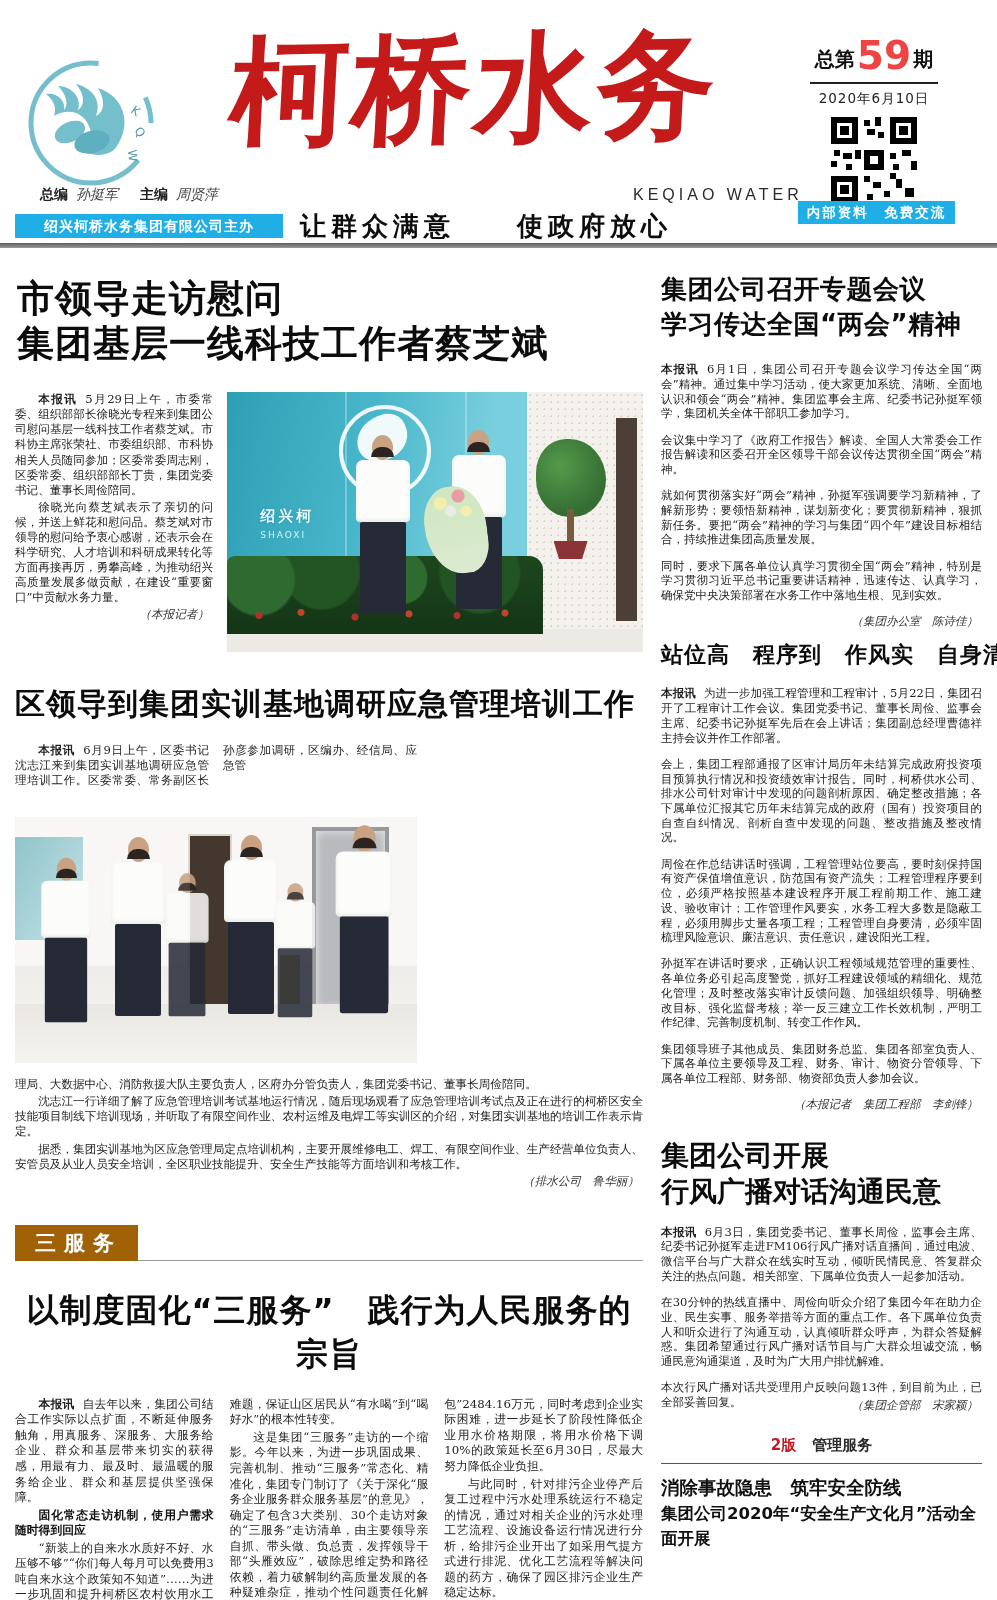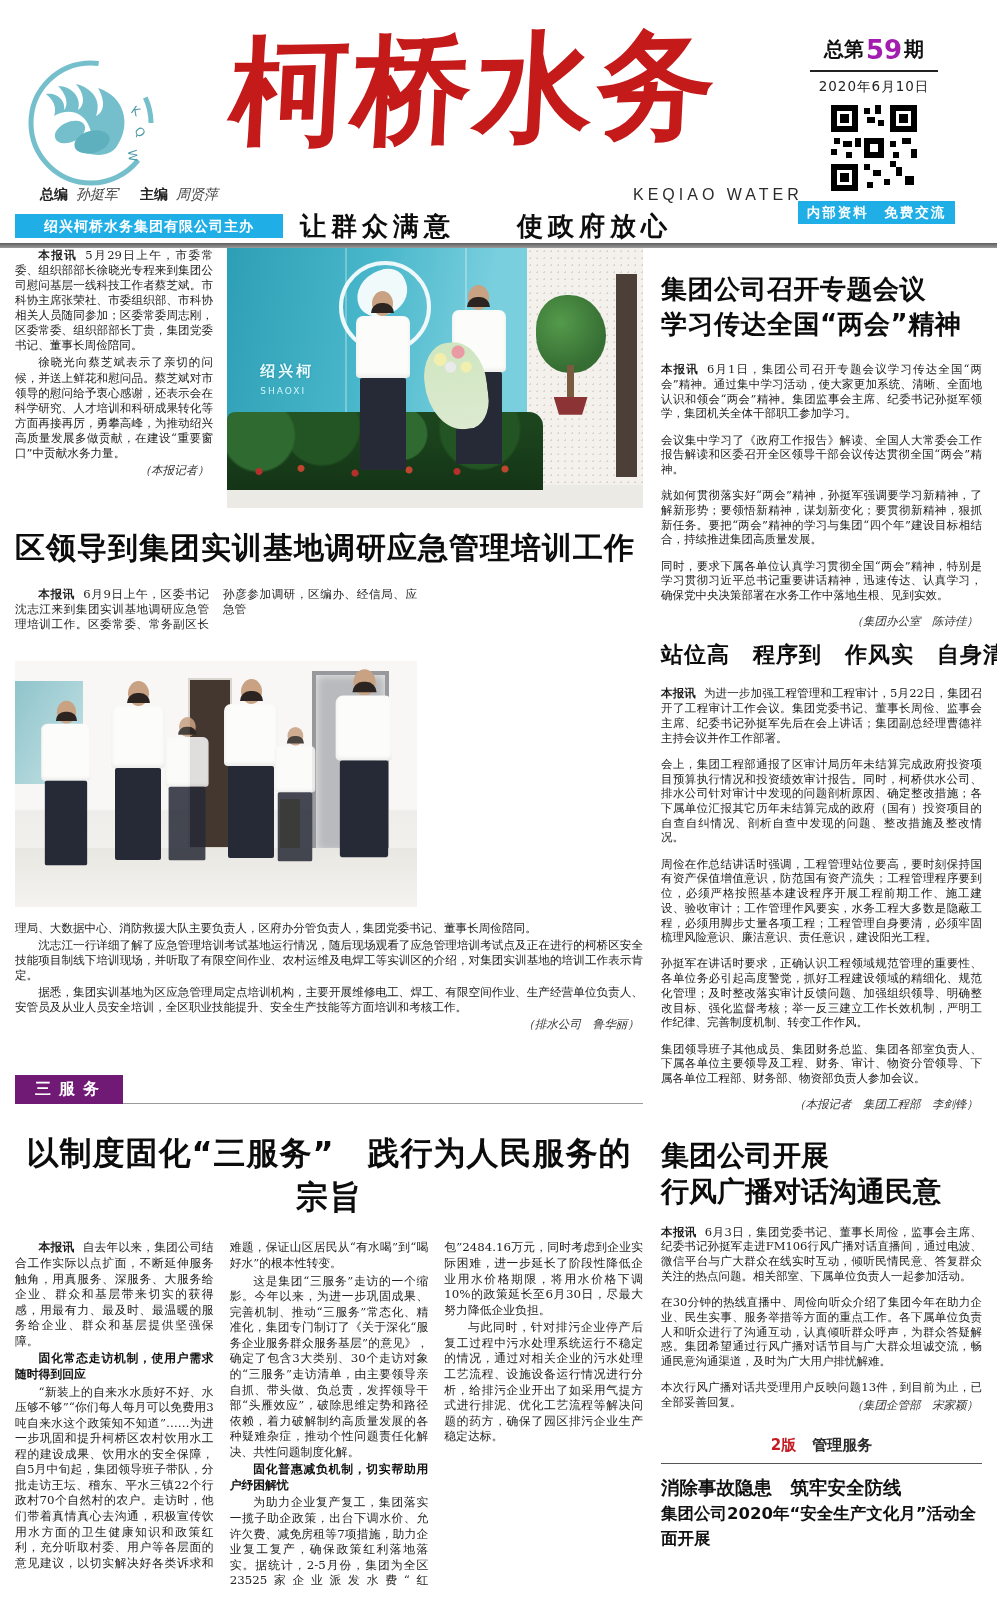--- a/index.html
+++ b/index.html
@@ -9,21 +9,21 @@
 
   
   .header{position:relative;height:248px;}
   .logo{position:absolute;left:22px;top:54px;width:138px;height:138px;}
   .masthead{position:absolute;left:165px;top:26px;width:620px;text-align:center;
     font-weight:bold;color:#c41a1a;font-size:118px;line-height:1.05;
     transform:skewX(-4deg) rotate(-1deg);letter-spacing:4px;white-space:nowrap;}
   .issue-box{position:absolute;left:808px;top:36px;width:132px;text-align:center;
     font-family:"DejaVu Sans","Liberation Sans",sans-serif;}
   .issue-line{font-size:20px;font-weight:bold;color:#111;}
-  .issue-number{color:#a21caf;font-size:26px;line-height:1;vertical-align:-3px;padding:0 2px;}
+  .issue-number{color:#ef4444;font-size:39px;line-height:1;vertical-align:-3px;padding:0 2px;}
   .issue-divider{border:0;border-top:2px solid #222;margin:7px 2px 6px;}
   .issue-date{font-size:13.5px;color:#222;letter-spacing:1px;}
   .qr{width:86px;height:86px;margin:9px auto 0;display:block;}
   .badge{position:absolute;left:798px;top:201px;width:157px;height:23px;background:#1fafe6;
     color:#fff;font-family:"DejaVu Sans","Liberation Sans",sans-serif;font-weight:bold;
     font-size:13.5px;text-align:center;line-height:23px;letter-spacing:2px;}
   .editors{position:absolute;left:40px;top:186px;font-size:14px;color:#222;}
   .editors .lab{font-weight:bold;font-family:"DejaVu Sans","Liberation Sans",sans-serif;margin-right:8px;}
   .editors .name{margin-right:22px;color:#444;font-style:italic;}
   .mast-en{position:absolute;left:633px;top:186px;font-family:Liberation Sans, sans-serif;
@@ -99,40 +99,40 @@
   .p-legs{width:46px;height:92px;background:#262a36;border-radius:2px;}
   .bouquet{position:absolute;left:47.5%;top:36%;width:62px;height:88px;transform:rotate(-7deg);
     background:radial-gradient(circle at 30% 18%,#f2efad 6px,transparent 7px),
       radial-gradient(circle at 60% 12%,#e99aa2 6px,transparent 7px),
       radial-gradient(circle at 45% 28%,#eaeaea 5px,transparent 6px),
       radial-gradient(circle at 70% 30%,#f2efad 5px,transparent 6px),
       linear-gradient(#cfe6c0,#dcead0);border-radius:46% 54% 38% 62%;z-index:5;}
 
   
   .b-head{font-family:"DejaVu Sans","Liberation Sans",sans-serif;font-weight:bold;color:#0c0c0c;
-    font-size:30px;letter-spacing:1px;margin:20px 0 18px;}
+    font-size:30px;letter-spacing:1px;margin:32px 0 18px;}
   .b-row{display:flex;gap:14px;flex-direction:column;}
   .b-left{width:402px;flex:none;}
   .b-intro{column-count:2;column-gap:14px;height:66px;overflow:hidden;column-fill:auto;}
   .photo-b{width:402px;height:246px;margin-top:8px;background:#f3f2ef;}
   .b-right{flex:1;}
   .pb-wall{position:absolute;inset:0;background:linear-gradient(#f8f7f5 60%,#efedea 61%,#f6f5f2);}
   .pb-sign{position:absolute;left:0;top:8%;width:17%;height:42%;background:#9fccd2;
     background:linear-gradient(120deg,#8fc4cb,#c6e3e6);}
   .pb-door{position:absolute;left:43%;top:7%;width:10%;height:68%;background:#44372f;border:2px solid #d9d5cf;}
   .pb-elevator{position:absolute;left:74%;top:4%;width:17%;height:72%;background:#b9babd;
     border:4px solid #98999c;box-shadow:inset 0 0 10px rgba(255,255,255,.7);}
   .pb-bin{position:absolute;left:66%;top:56%;width:5%;height:20%;background:#b9a24e;}
   .pb-floor{position:absolute;left:0;bottom:0;width:100%;height:24%;
     background:linear-gradient(#e9e7e2,#f4f3ef);}
 
   
   .badge-row{margin-top:38px;display:flex;align-items:flex-end;height:32px;}
-  .sec-badge{background:#701a75;color:#fff;font-family:"DejaVu Sans","Liberation Sans",sans-serif;
-    font-weight:bold;font-size:16px;letter-spacing:8px;padding:4px 16px 4px 20px;}
+  .sec-badge{background:#a16207;color:#fff;font-family:"DejaVu Sans","Liberation Sans",sans-serif;
+    font-weight:bold;font-size:21px;letter-spacing:8px;padding:4px 16px 4px 20px;}
   .badge-rule{flex:1;border-bottom:1px solid #9a9a9a;}
 
   
   .c-head{font-family:"DejaVu Sans","Liberation Sans",sans-serif;font-weight:bold;color:#0c0c0c;
     text-align:center;font-size:32px;letter-spacing:1px;margin:28px 0 20px;}
   .c-body{column-count:3;column-gap:16px;column-fill:auto;height:360px;overflow:hidden;
     font-size:11.8px;line-height:1.32;}
 
   
   .d-head{font-family:"DejaVu Sans","Liberation Sans",sans-serif;font-weight:bold;color:#0c0c0c;
@@ -227,20 +227,24 @@
     <div class="publisher">绍兴柯桥水务集团有限公司主办</div>
     <div class="slogan">让群众满意　　使政府放心</div>
     <div class="thick-rule"></div>
   </div>
 
   <div class="main">
 
     <div class="col-left">
 
       <div>
+        <div class="a-head">
+          <div>市领导走访慰问</div>
+          <div>集团基层一线科技工作者蔡芝斌</div>
+        </div>
         <div class="a-row">
           <div class="a-text art-body">
             <p><span class="lead">本报讯</span><span>5月29日上午，市委常委、组织部部长徐晓光专程来到集团公司慰问基层一线科技工作者蔡芝斌。市科协主席张荣社、市委组织部、市科协相关人员随同参加；区委常委周志刚，区委常委、组织部部长丁贵，集团党委书记、董事长周俭陪同。</span></p>
             <p>徐晓光向蔡芝斌表示了亲切的问候，并送上鲜花和慰问品。蔡芝斌对市领导的慰问给予衷心感谢，还表示会在科学研究、人才培训和科研成果转化等方面再接再厉，勇攀高峰，为推动绍兴高质量发展多做贡献，在建设“重要窗口”中贡献水务力量。</p>
             <p class="byline">（本报记者）</p>
           </div>
           <div class="photo photo-a">
             <div class="pa-wall"></div>
             <div class="pa-rightwall"></div>
             <div class="pa-door"></div>

